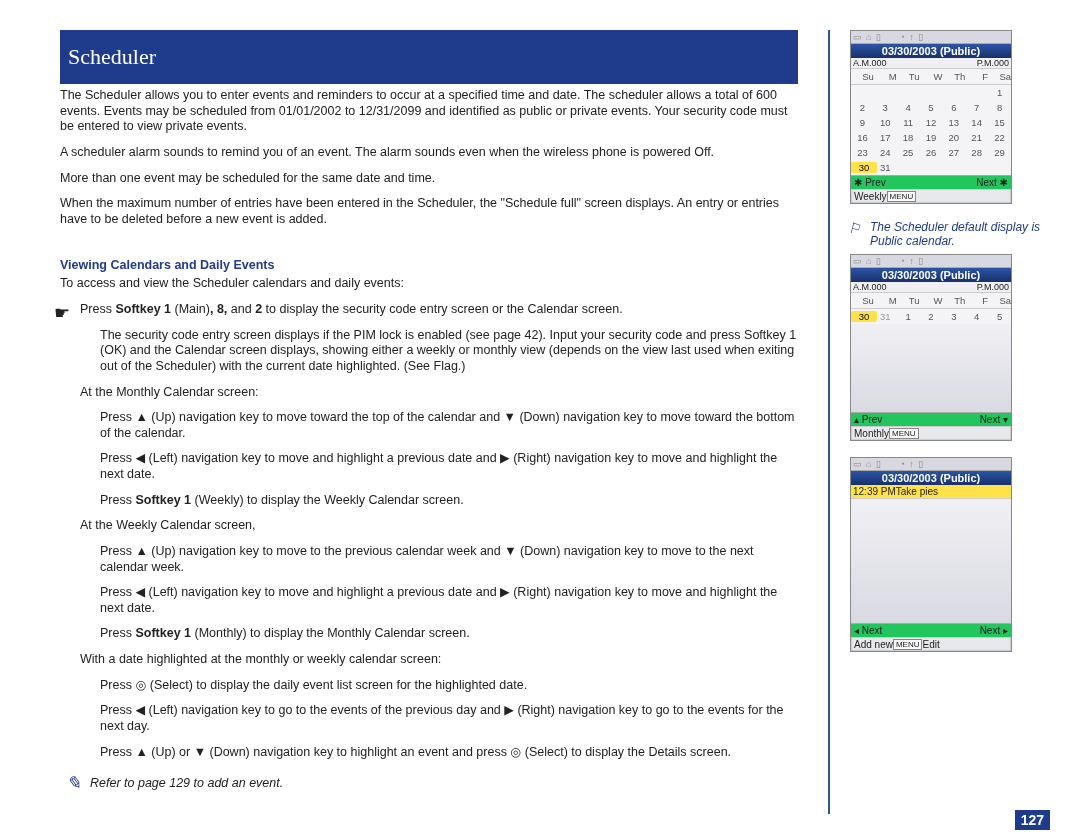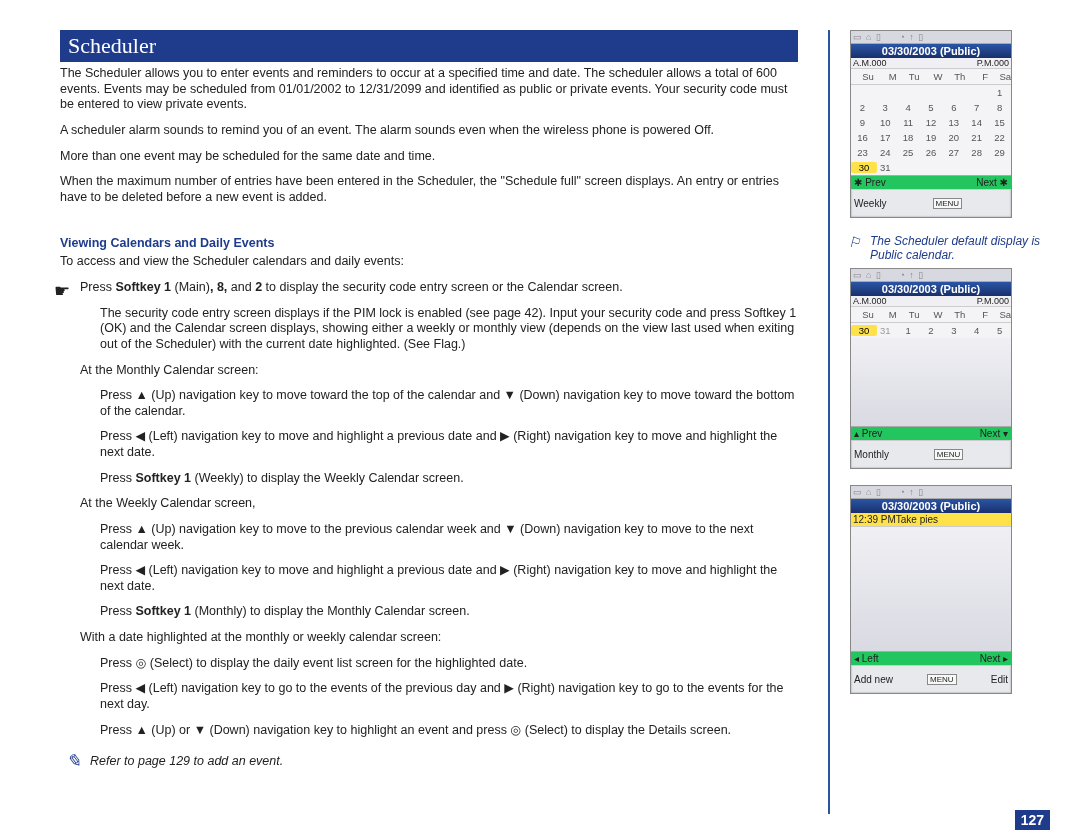--- a/index.html
+++ b/index.html
@@ -27,21 +27,21 @@
   .right {
     width: 200px;
     border-left: 2px solid #2a55a5;
     padding-left: 20px;
   }
   .title-bar {
     background: #1f3b8b;
     color: #fff;
     font-family: "Times New Roman", serif;
     font-size: 22px;
-    padding: 3px 8px;
+    padding: 14px 8px;
     margin-bottom: 4px;
   }
   .para {
     margin: 4px 0 10px 0;
     line-height: 1.25;
   }
   .subhead {
     color: #1f3b8b;
     font-weight: bold;
     margin-top: 31px;
@@ -148,22 +148,21 @@
   .ps-foot {
     display: flex;
     justify-content: space-between;
     padding: 1px 3px;
     border-top: 1px solid #aaa;
     background: #22c55e;
     font-size: 10px;
   }
   .ps-sub {
     display: flex;
-    justify-content: space-between;
-    padding: 8px 3px;
+    padding: 1px 3px;
     font-size: 10px;
     border-top: 1px solid #ccc;
   }
   .menu-box {
     border: 1px solid #888;
     padding: 0 2px;
     font-size: 8px;
     background: #f8f8f8;
   }
   .wk-body { height: 88px; background: linear-gradient(#f0f0f4,#d9dae2); }
@@ -364,21 +363,21 @@
     </div>
 
     <div class="phone-shot">
       <div class="ps-bar">▭ ⌂ ▯ &nbsp; &nbsp; ◔ ↑ ▯</div>
       <div class="ps-date">03/30/2003 (Public)</div>
       <div class="ev-row">
         <span>12:39 PM</span><span>Take pies</span>
       </div>
       <div class="ev-body"></div>
       <div class="ps-foot">
-          <span>◂ Left</span>
+          <span>◂ Next</span>
           <span>Next ▸</span>
         </div>
       <div class="ps-sub">
           <span>Add new</span>
           <span class="menu-box">MENU</span>
           <span>Edit</span>
         </div>
     </div>
   </div>
 </div>

